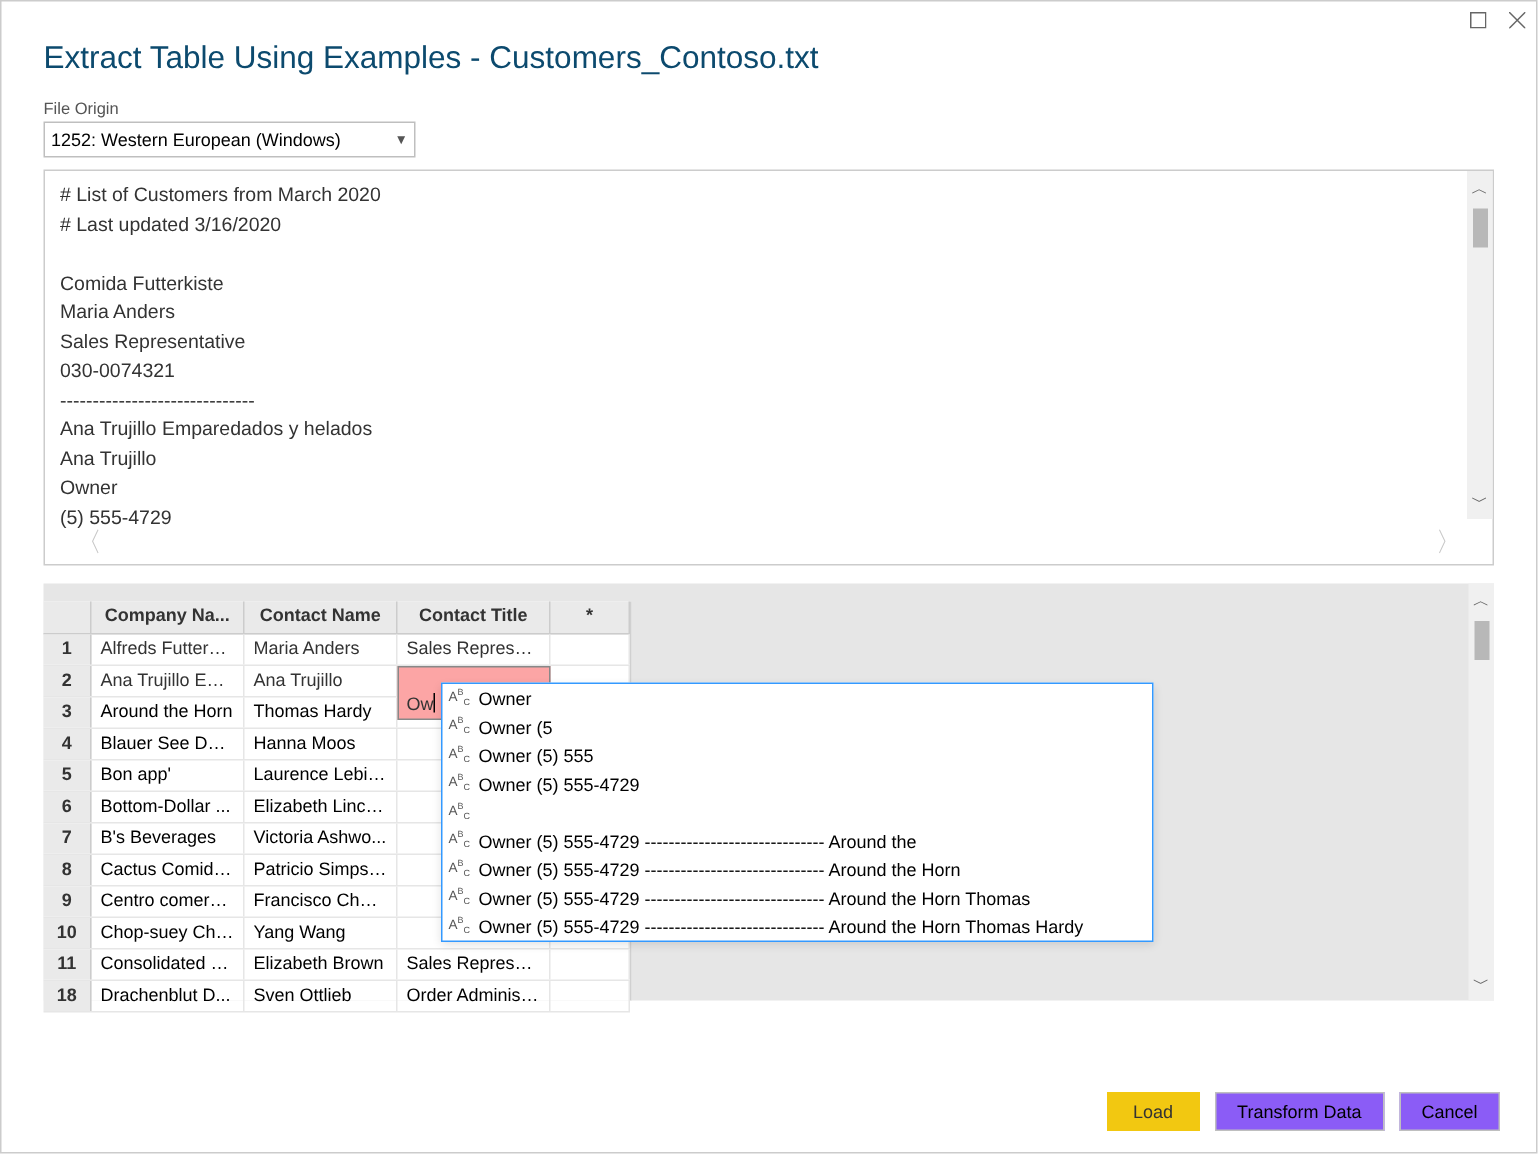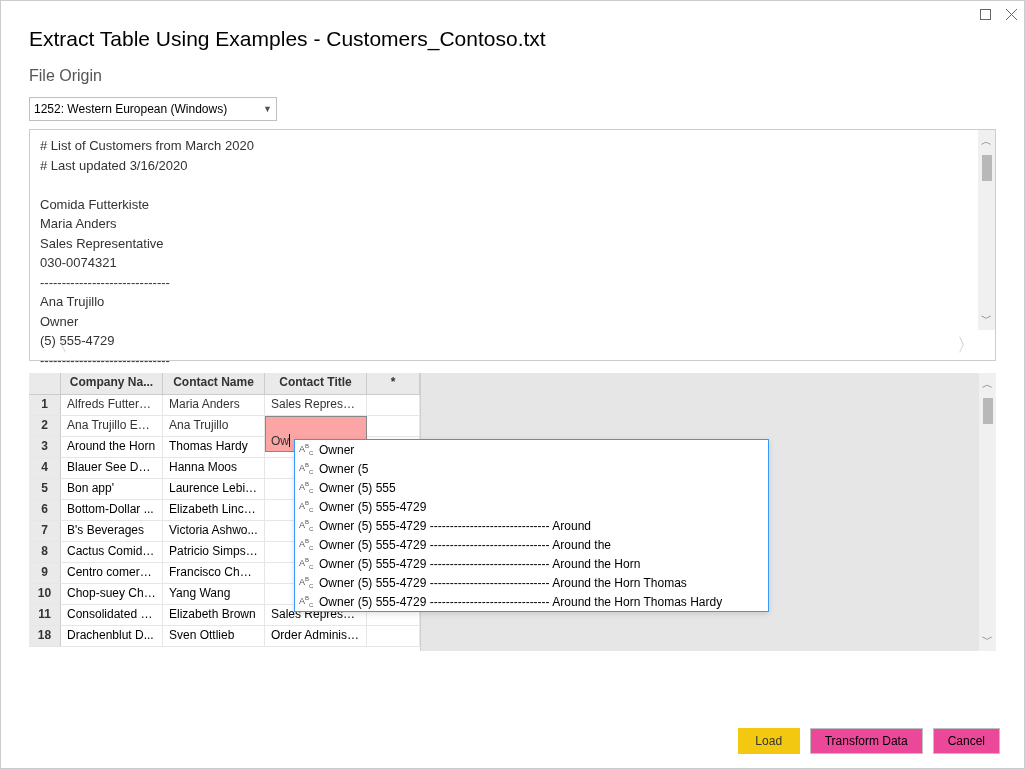--- a/index.html
+++ b/index.html
@@ -1,54 +1,54 @@
 <!DOCTYPE html>
 <html><head>
 <meta charset="utf-8">
 <style>
   * { box-sizing: border-box; font-family: "Segoe UI", sans-serif; }
   body { margin: 0; background: #fff; }
   .window { width: 1025px; height: 769px; border: 1px solid #ccc; position: relative; background: #fff; }
   .titlebar { height: 22px; display: flex; justify-content: flex-end; align-items: center; padding-right: 6px; gap: 14px; }
   .title-icon { width: 12px; height: 12px; display: inline-block; }
   .content { padding: 0 28px 0 28px; }
-  h1.dialog-title { font-size: 21px; font-weight: 400; color: #000000; margin: 4px 0 16px 0; }
-  .field-label { font-size: 16px; color: #555; margin-bottom: 12px; }
+  h1.dialog-title { font-size: 21px; font-weight: 400; color: #0c4a6e; margin: 4px 0 16px 0; }
+  .field-label { font-size: 11px; color: #555; margin-bottom: 2px; }
   .dropdown { width: 248px; height: 24px; border: 1px solid #bfbfbf; font-size: 12px; padding: 2px 4px; display: flex; justify-content: space-between; align-items: center; background: #fff; }
   .dropdown .chev { font-size: 9px; color: #555; }
-  .preview-box { border: 1px solid #ccc; margin-top: 8px; height: 232px; position: relative; background: #fff; }
+  .preview-box { border: 1px solid #ccc; margin-top: 8px; height: 264px; position: relative; background: #fff; }
   .preview-text { padding: 6px 10px; font-size: 13px; color: #333; line-height: 1.5; height: 246px; overflow: hidden; }
   .hscroll { position: absolute; bottom: 0; left: 0; right: 0; height: 30px; display: flex; justify-content: space-between; align-items: center; padding: 0 20px; color: #c7c7c7; font-size: 18px; }
   .vscroll-preview { position: absolute; right: 0; top: 0; bottom: 30px; width: 17px; background: #f0f0f0; display:flex; flex-direction:column; align-items:center; }
   .vscroll-preview .arrow { font-size: 11px; color: #666; padding:4px 0;}
   .vscroll-preview .thumb { width:10px; height:26px; background:#b8b8b8; margin-top:2px;}
   
   .grid-wrap { margin-top: 12px; height: 278px; position: relative; background: #e6e6e6; }
-  .grid-inner { position:absolute; left:0; top:0; bottom:0; width:392px; background:#fff; border-right:1px solid #d0d0d0;}
+  .grid-inner { position:absolute; left:0; top:12px; bottom:0; width:392px; background:#fff; border-right:1px solid #d0d0d0;}
   .grid-header { display:flex; background:#eaeaea; border-bottom:1px solid #ccc; height:22px;}
   .grid-header .hcell { border-right:1px solid #ccc; font-size:12px; font-weight:600; color:#333; padding:2px 6px; overflow:hidden; white-space:nowrap; text-overflow:ellipsis; text-align:center;}
   .row { display:flex; height:21px; border-bottom:1px solid #e6e6e6;}
   .row .rownum { width:32px; text-align:center; font-size:12px; background:#eaeaea; border-right:1px solid #ccc; color:#333; font-weight:600; padding-top:2px;}
   .row .cell { border-right:1px solid #e6e6e6; font-size:12px; padding:2px 6px; overflow:hidden; white-space:nowrap; text-overflow:ellipsis; color:#333;}
   .row.ghost .cell { color:#000000; }
   .row.ghost .rownum { color:#333; }
   .col-rownum{width:32px;} .col-company{width:102px;} .col-contact{width:102px;} .col-title{width:102px;} .col-star{width:30px;}
   .editing-cell { border:1px solid #888 !important; position:relative; padding:17px 5px !important; background:#fca5a5;}
   .cursor { display:inline-block; width:1px; height:13px; background:#000; vertical-align:middle; margin-bottom:2px;}
   
   .suggest { position:absolute; left:265px; top:66px; width:475px; background:#fff; border:1px solid #3399ff; z-index:50; box-shadow:0 2px 6px rgba(0,0,0,0.12);}
   .suggest-row { display:flex; align-items:center; height:19px; font-size:12px; padding:0 4px; gap:6px;}
   .suggest-row .abc { font-size:9px; color:#555; line-height:1; width:14px; text-align:center;}
   
   .grid-vscroll { position:absolute; right:0; top:0; bottom:0; width:17px; background:#f0f0f0; display:flex; flex-direction:column; align-items:center;}
   .grid-vscroll .arrow{font-size:11px;color:#666;padding:4px 0;}
   .grid-vscroll .thumb{width:10px;height:26px;background:#b8b8b8;margin-top:2px;}
   
   .footer { position:absolute; bottom:14px; right:24px; display:flex; gap:10px;}
-  .btn { height:26px; min-width:62px; padding:0 14px; font-size:12px; border:1px solid #bfbfbf; background:#ec4899; display:flex; align-items:center; justify-content:center; cursor:pointer;}
+  .btn { height:26px; min-width:62px; padding:0 14px; font-size:12px; border:1px solid #bfbfbf; background:#8b5cf6; display:flex; align-items:center; justify-content:center; cursor:pointer;}
   .btn.primary { background:#f2c811; border-color:#f2c811; color:#333;}
 </style>
 </head>
 <body>
 
 <div class="window">
   <div class="titlebar">
     <span class="title-icon">
       <svg width="11" height="11">
           <rect x="0.5" y="0.5" width="10" height="10" fill="none" stroke="#666"></rect>
@@ -74,20 +74,21 @@
     <div class="preview-box">
       <div class="preview-text" id="preview-text">
           <div># List of Customers from March 2020</div>
           <div># Last updated 3/16/2020</div>
           <div>&nbsp;</div>
           <div>Comida Futterkiste</div>
           <div>Maria Anders</div>
           <div>Sales Representative</div>
           <div>030-0074321</div>
           <div>------------------------------</div>
+          <div>Ana Trujillo Emparedados y helados</div>
           <div>Ana Trujillo</div>
           <div>Owner</div>
           <div>(5) 555-4729</div>
           <div>------------------------------</div>
         </div>
       <div class="vscroll-preview">
         <span class="arrow">︿</span>
         <span class="thumb"></span>
         <span style="flex:1"></span>
         <span class="arrow">﹀</span>
@@ -207,21 +208,20 @@
           <div class="suggest-row">
             <span class="abc">A<sup style="font-size:6px">B</sup><sub style="font-size:6px">C</sub></span>
             <span>Owner (5) 555</span>
           </div>
           <div class="suggest-row">
             <span class="abc">A<sup style="font-size:6px">B</sup><sub style="font-size:6px">C</sub></span>
             <span>Owner (5) 555-4729</span>
           </div>
           <div class="suggest-row">
             <span class="abc">A<sup style="font-size:6px">B</sup><sub style="font-size:6px">C</sub></span>
-            <span>Owner (5) 555-4729 ------------------------------ Around</span>
           </div>
           <div class="suggest-row">
             <span class="abc">A<sup style="font-size:6px">B</sup><sub style="font-size:6px">C</sub></span>
             <span>Owner (5) 555-4729 ------------------------------ Around the</span>
           </div>
           <div class="suggest-row">
             <span class="abc">A<sup style="font-size:6px">B</sup><sub style="font-size:6px">C</sub></span>
             <span>Owner (5) 555-4729 ------------------------------ Around the Horn</span>
           </div>
           <div class="suggest-row">

